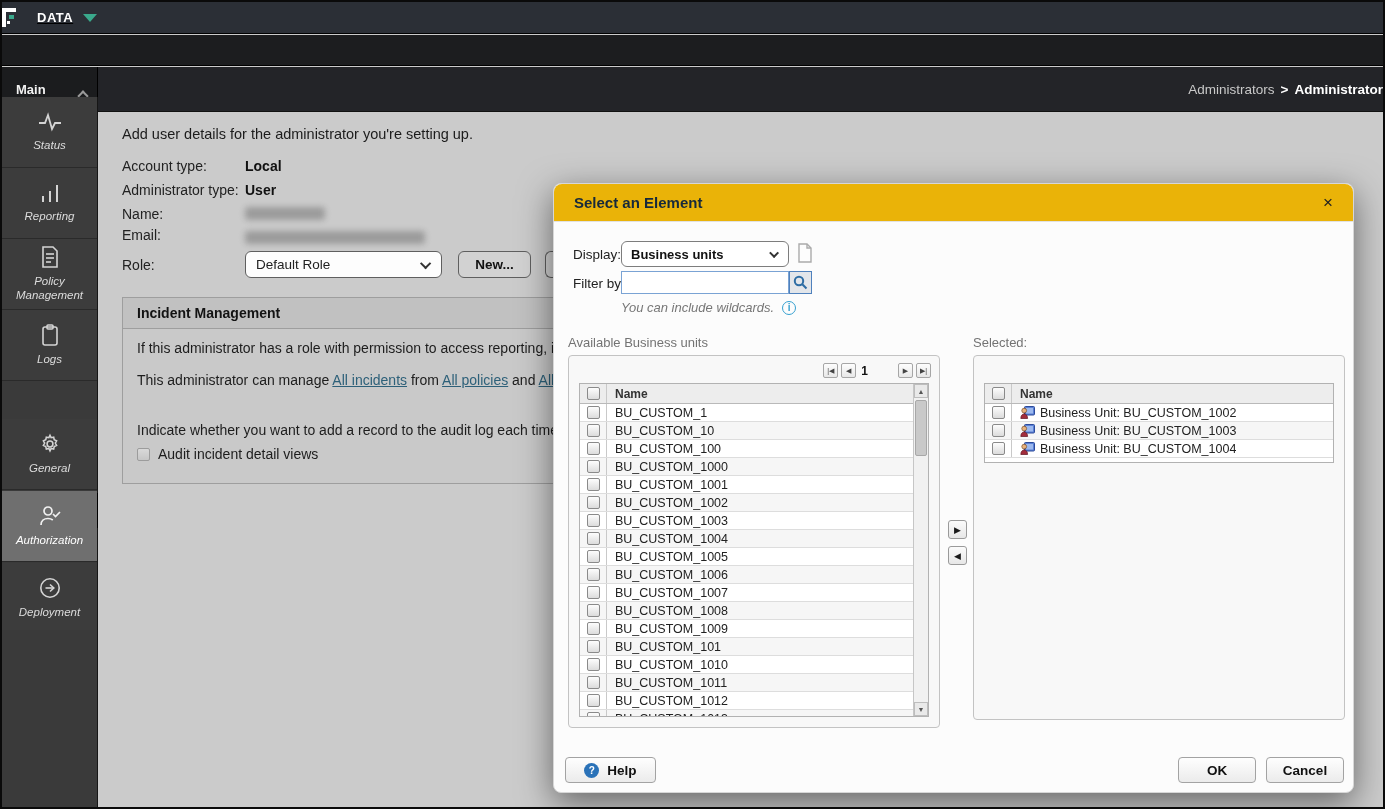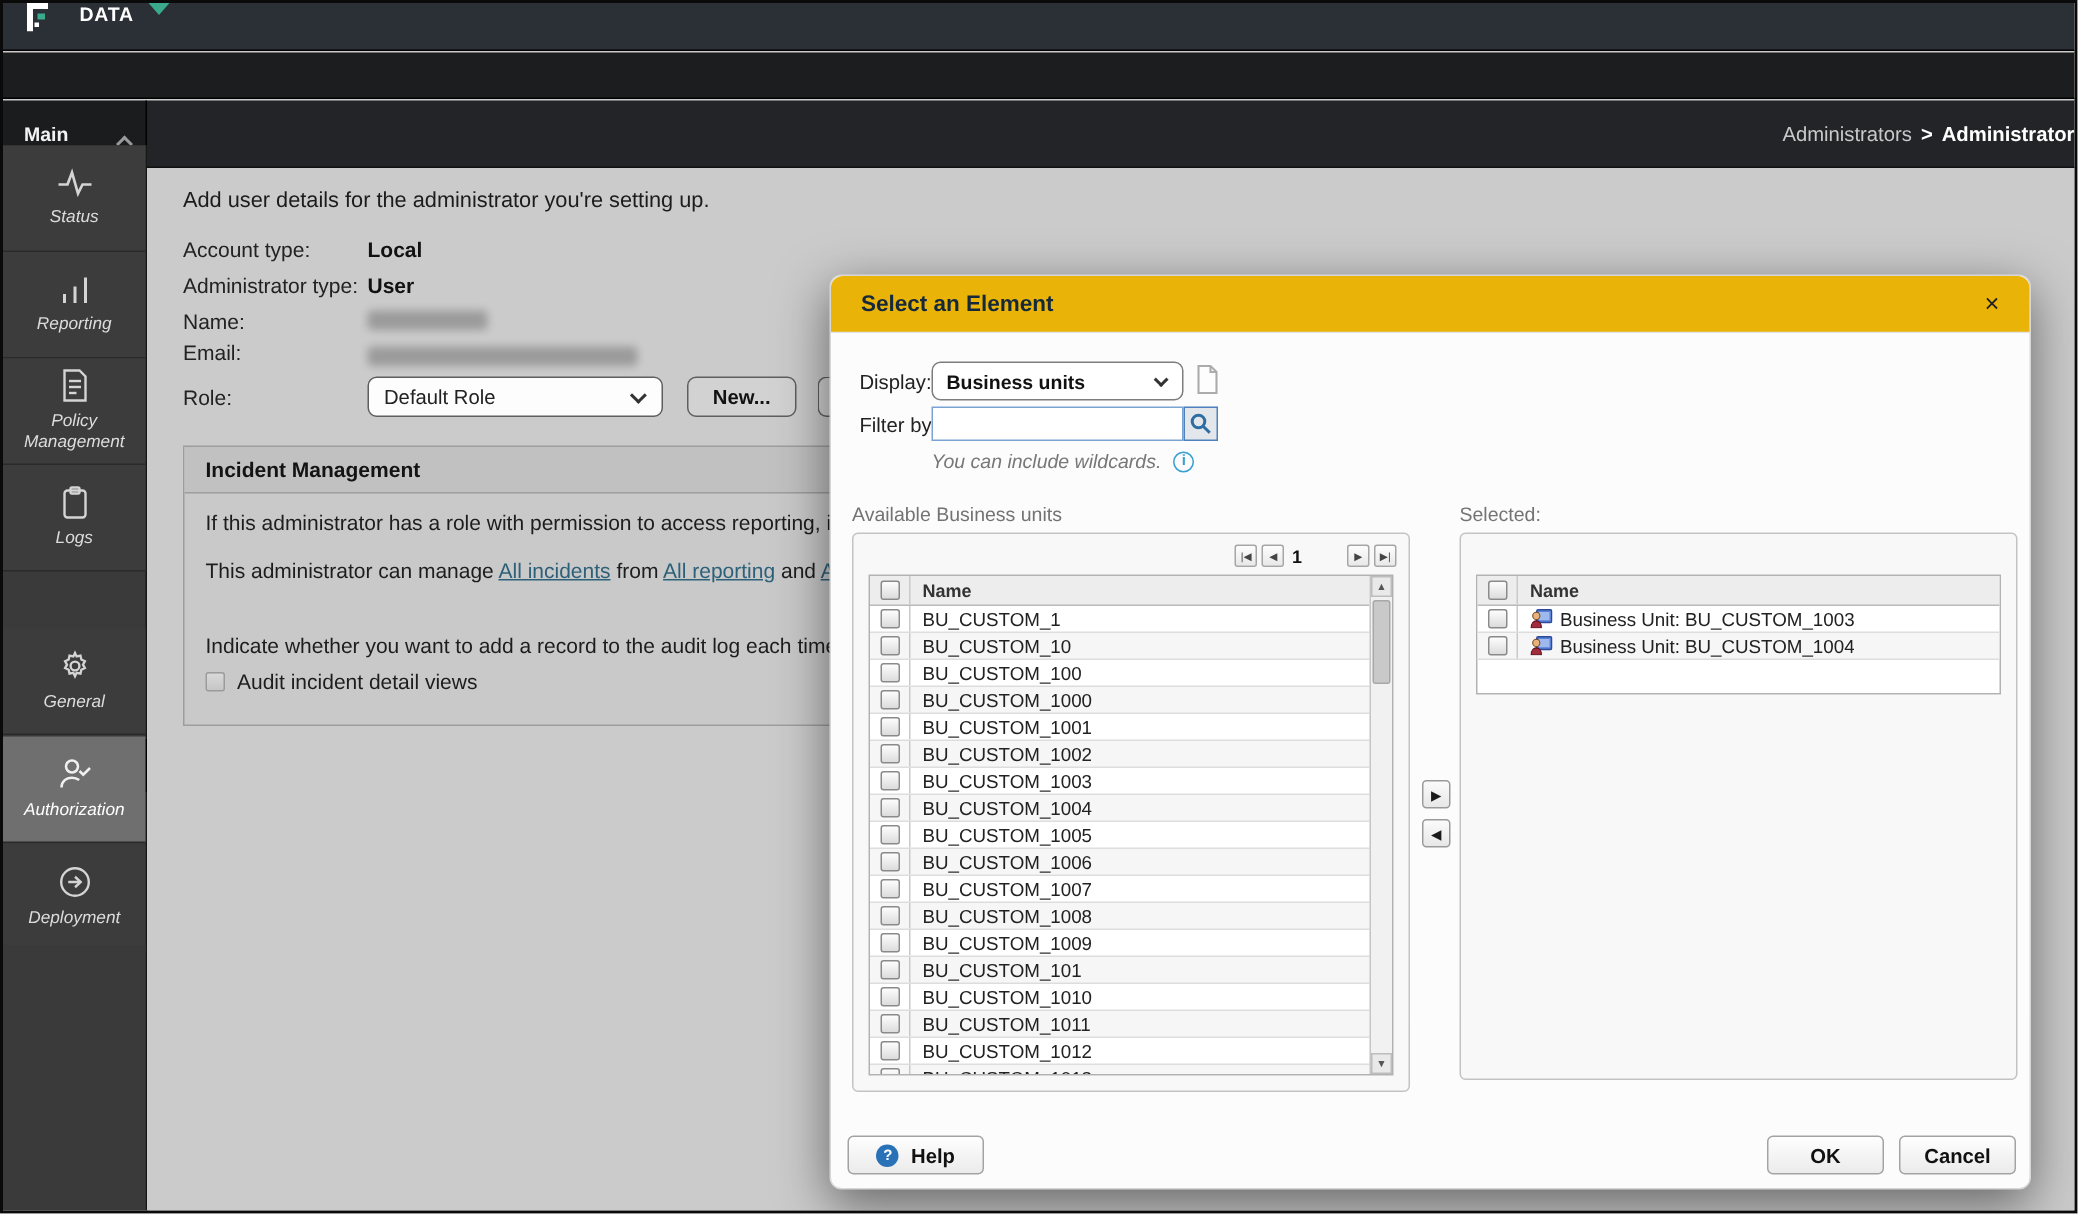--- a/index.html
+++ b/index.html
@@ -1,21 +1,21 @@
 <!DOCTYPE html>
 <html><head>
 <meta charset="utf-8">
 <style>
   * { margin:0; padding:0; box-sizing:border-box; }
   html,body { width:1385px; height:809px; }
   body { font-family:"Liberation Sans", sans-serif; background:#cbcbcb; overflow:hidden; }
   .screen { position:relative; width:1385px; height:809px; border:2px solid #0a0a0a; background:#cbcbcb; overflow:hidden; }
 
   
-  .topbar1 { position:absolute; left:0; top:0; width:100%; height:32px; background:#2b2f36; border-bottom:1px solid #000; display:flex; align-items:flex-start; padding-left:16px; }
+  .topbar1 { position:absolute; left:0; top:0; width:100%; height:32px; background:#2b2f36; border-bottom:1px solid #000; display:flex; align-items:center; padding-left:0;text-decoration:underline; }
   .logo { width:19px; height:19px; margin-right:16px; }
   .product { color:#fff; font-weight:bold; font-size:13px; letter-spacing:0.5px; }
   .caret-teal { width:0; height:0; border-left:7px solid transparent; border-right:7px solid transparent; border-top:8px solid #3aa98c; margin-left:10px; }
   .topbar2 { position:absolute; left:0; top:33px; width:100%; height:31px; background:#1c1d1f; border-bottom:1px solid #000; }
 
   
   .navrow { position:absolute; left:0; top:65px; width:100%; height:45px; display:flex; }
   .side-hdr { width:96px; height:100%; background:#1b1c1e; color:#f2f2f2; font-weight:bold; font-size:13px; display:flex; align-items:center; padding-left:14px; position:relative; border-right:1px solid #000; }
   .side-hdr.settings-hdr { position:absolute; left:0; top:396px; width:96px; height:35px; border-bottom:1px solid #000; border-top:1px solid #000; }
   .chev-up { position:absolute; right:10px; width:8px; height:8px; border-left:2px solid #9a9a9a; border-top:2px solid #9a9a9a; transform:rotate(45deg); top:55%; }
@@ -221,21 +221,21 @@
     <div class="btn-partial"></div>
 
     <div class="panel">
       <div class="panel-hdr">Incident Management</div>
       <div class="panel-body">
         <p>If this administrator has a role with permission to access reporting, indica</p>
         <p class="p-line2">
           <span>This administrator can manage</span>
           <a class="inline-link">All incidents</a>
           <span>from</span>
-          <a class="inline-link">All reporting</a>
+          <a class="inline-link">All policies</a>
           <span>and</span>
           <a class="inline-link">All bu</a>
         </p>
         <p class="p-line3">Indicate whether you want to add a record to the audit log each time this</p>
         <div class="cb-row">
           <span class="checkbox"></span>
           <span>Audit incident detail views</span>
         </div>
       </div>
     </div>
@@ -428,20 +428,34 @@
             <span class="cbcell">
                 <span class="checkbox"></span>
               </span>
             <span class="namecell">
               <svg class="bu-icon" width="15" height="13" viewBox="0 0 15 13">
                   <rect x="4.5" y="0.5" width="10" height="8.5" rx="1" fill="#5a81d6" stroke="#2c4a9a" stroke-width="1"></rect>
                   <rect x="6" y="2" width="7" height="5.5" fill="#9db9ee"></rect>
                   <circle cx="4.2" cy="4.6" r="2.4" fill="#e8b27d" stroke="#7a4a1e" stroke-width="0.7"></circle>
                   <path d="M0.8,12.5 c0-3 1.6-4.6 3.4-4.6 1.8,0 3.4,1.6 3.4,4.6 z" fill="#a22c3c" stroke="#5e1220" stroke-width="0.7"></path>
                 </svg>
+              <span>Business Unit: BU_CUSTOM_1002</span>
+            </span>
+          </div>
+            <div class="trow">
+            <span class="cbcell">
+                <span class="checkbox"></span>
+              </span>
+            <span class="namecell">
+              <svg class="bu-icon" width="15" height="13" viewBox="0 0 15 13">
+                  <rect x="4.5" y="0.5" width="10" height="8.5" rx="1" fill="#5a81d6" stroke="#2c4a9a" stroke-width="1"></rect>
+                  <rect x="6" y="2" width="7" height="5.5" fill="#9db9ee"></rect>
+                  <circle cx="4.2" cy="4.6" r="2.4" fill="#e8b27d" stroke="#7a4a1e" stroke-width="0.7"></circle>
+                  <path d="M0.8,12.5 c0-3 1.6-4.6 3.4-4.6 1.8,0 3.4,1.6 3.4,4.6 z" fill="#a22c3c" stroke="#5e1220" stroke-width="0.7"></path>
+                </svg>
               <span>Business Unit: BU_CUSTOM_1003</span>
             </span>
           </div>
             <div class="trow">
             <span class="cbcell">
                 <span class="checkbox"></span>
               </span>
             <span class="namecell">
               <svg class="bu-icon" width="15" height="13" viewBox="0 0 15 13">
                   <rect x="4.5" y="0.5" width="10" height="8.5" rx="1" fill="#5a81d6" stroke="#2c4a9a" stroke-width="1"></rect>

